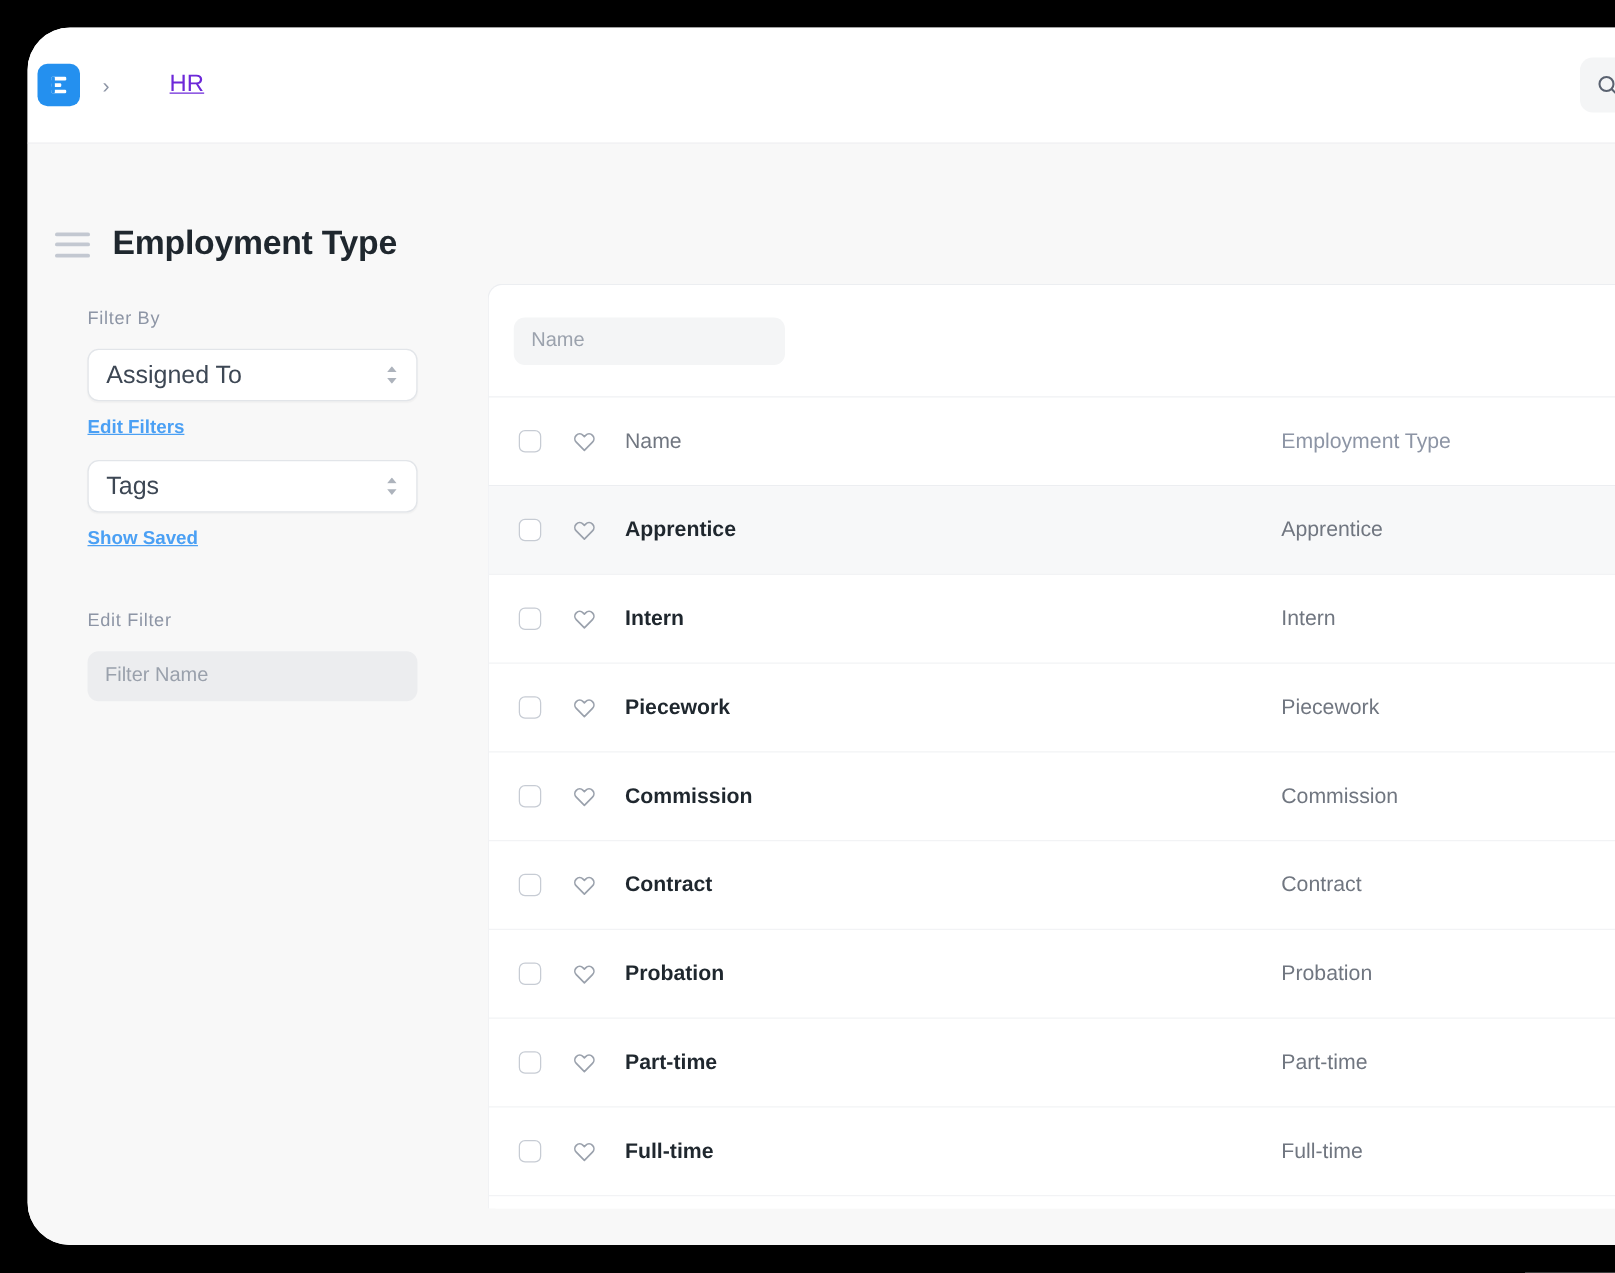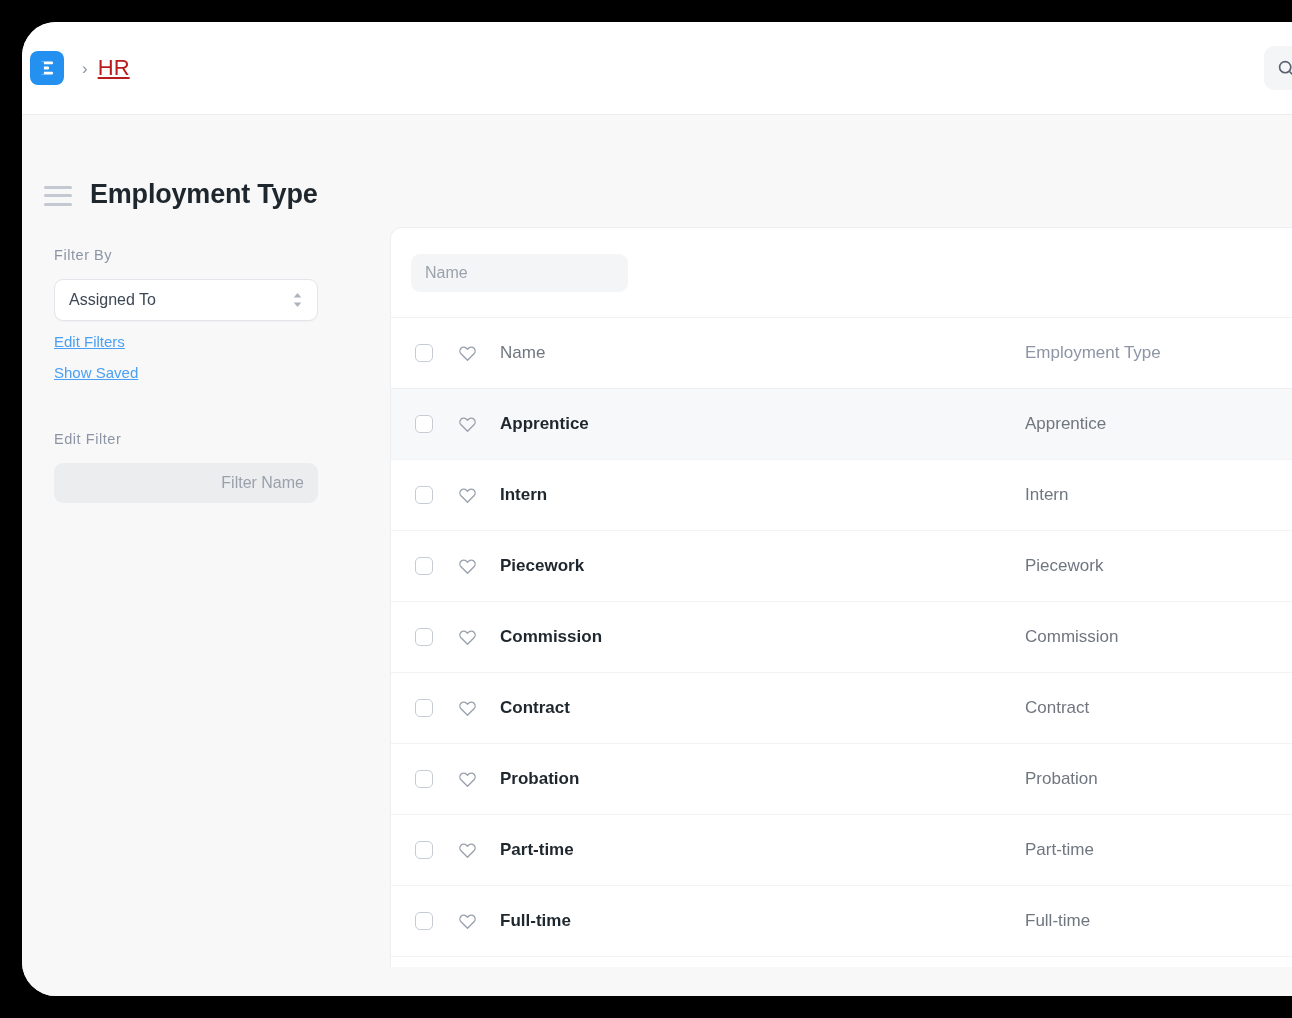--- a/index.html
+++ b/index.html
@@ -55,23 +55,24 @@
   #app-logo svg { display: block; }
 
   .crumb-sep {
     color: #8d95a5;
     font-size: 17px;
     padding: 0 10px 0 18px;
     line-height: 1;
   }
 
   .crumb-link {
-    color: #b91c1c;
-    font-size: 22px;
+    color: #6d28d9;
+    font-size: 19px;
     letter-spacing: .1px;
+    margin-left: 38px;
   }
 
   #navbar-right {
     margin-left: auto;
     display: flex;
     align-items: center;
     gap: 10px;
     padding-right: 10px;
   }
 
@@ -128,21 +129,21 @@
   #content {
     display: flex;
     align-items: flex-start;
     padding-left: 0;
   }
 
   
   #sidebar {
     width: 345px;
     flex: 0 0 345px;
-    padding: 20px 0 0 32px;
+    padding: 20px 0 0 48px;
   }
 
   .side-heading {
     font-size: 14.5px;
     color: #8d95a5;
     letter-spacing: .55px;
     margin-bottom: 16px;
   }
 
   .side-select {
@@ -152,55 +153,54 @@
     background: #ffffff;
     border: 1px solid #e2e5e9;
     border-radius: 9px;
     display: flex;
     align-items: center;
     padding: 0 14px;
     margin-bottom: 16px;
     box-shadow: 0 1px 1px rgba(17,24,39,.03);
   }
   .side-select .sel-label {
-    font-size: 16px;
+    font-size: 20px;
     color: #3d4754;
   }
   .sel-arrows {
     position: absolute;
     right: 15px;
     top: 50%;
     transform: translateY(-50%);
     display: flex;
     flex-direction: column;
     gap: 4px;
     align-items: center;
   }
 
   .side-link {
     display: block;
     font-size: 15px;
     color: #4ba0f4;
     margin: 0 0 18px 0;
   }
-  .side-link.tight { margin-top: -4px; }
+  .side-link.tight { margin-top: -4px; font-weight: bold; }
 
   .side-gap { height: 32px; }
 
   .filter-name-input {
     width: 264px;
     height: 40px;
     background: #ecedef;
     border: none;
     border-radius: 9px;
     padding: 0 14px;
     font-size: 16px;
     color: #3d4754;
     font-family: "Liberation Sans", sans-serif;
-    text-align: right;
   }
   .filter-name-input::placeholder { color: #9aa1ac; }
 
   
   #list-card {
     flex: 1 1 auto;
     margin-left: 23px;
     background: #ffffff;
     border: 1px solid #eceef1;
     border-bottom: none;
@@ -330,20 +330,31 @@
               </svg>
             <svg width="9" height="5" viewBox="0 0 10 6">
                 <path d="M5 6L0.5 0.5H9.5Z" fill="#adb3bc"></path>
               </svg>
           </span>
         </div>
 
 
         <a class="side-link tight" href="#">Edit Filters</a>
 
+        <div class="side-select">
+          <span class="sel-label">Tags</span>
+          <span class="sel-arrows">
+            <svg width="9" height="5" viewBox="0 0 10 6">
+                <path d="M5 0L9.5 5.5H0.5Z" fill="#adb3bc"></path>
+              </svg>
+            <svg width="9" height="5" viewBox="0 0 10 6">
+                <path d="M5 6L0.5 0.5H9.5Z" fill="#adb3bc"></path>
+              </svg>
+          </span>
+        </div>
 
         <a class="side-link tight" href="#">Show Saved</a>
 
         <div class="side-gap"></div>
 
         <div class="side-heading">Edit Filter</div>
 
         <input class="filter-name-input" type="text" placeholder="Filter Name" style="">
 
         <div style="height:18px"></div>

